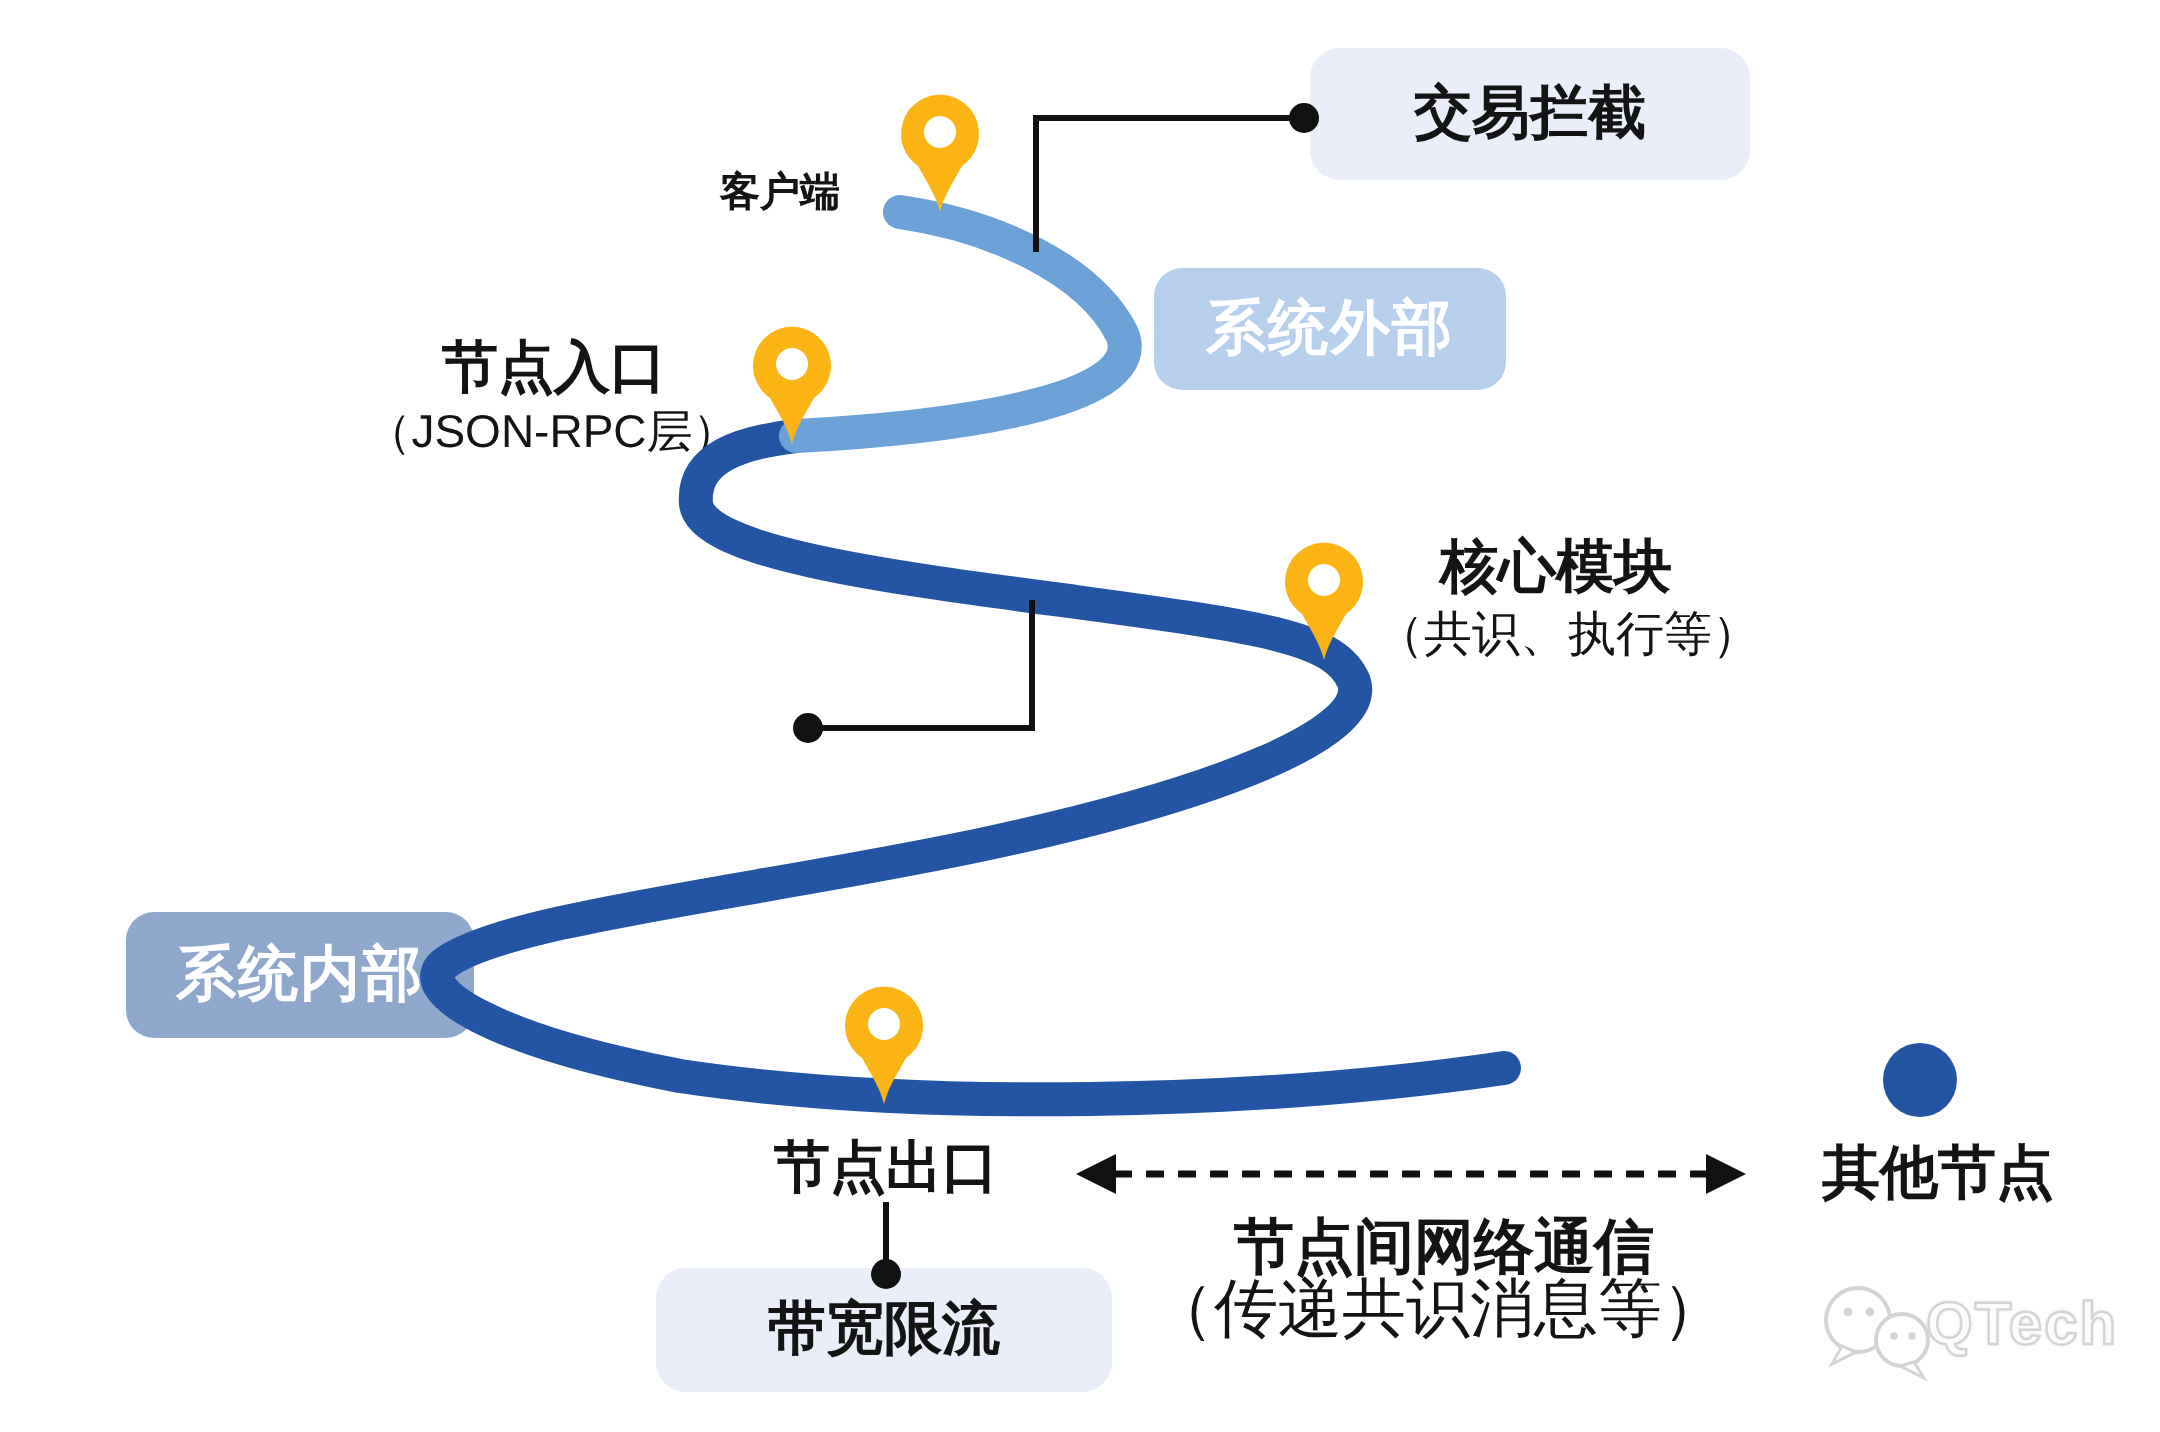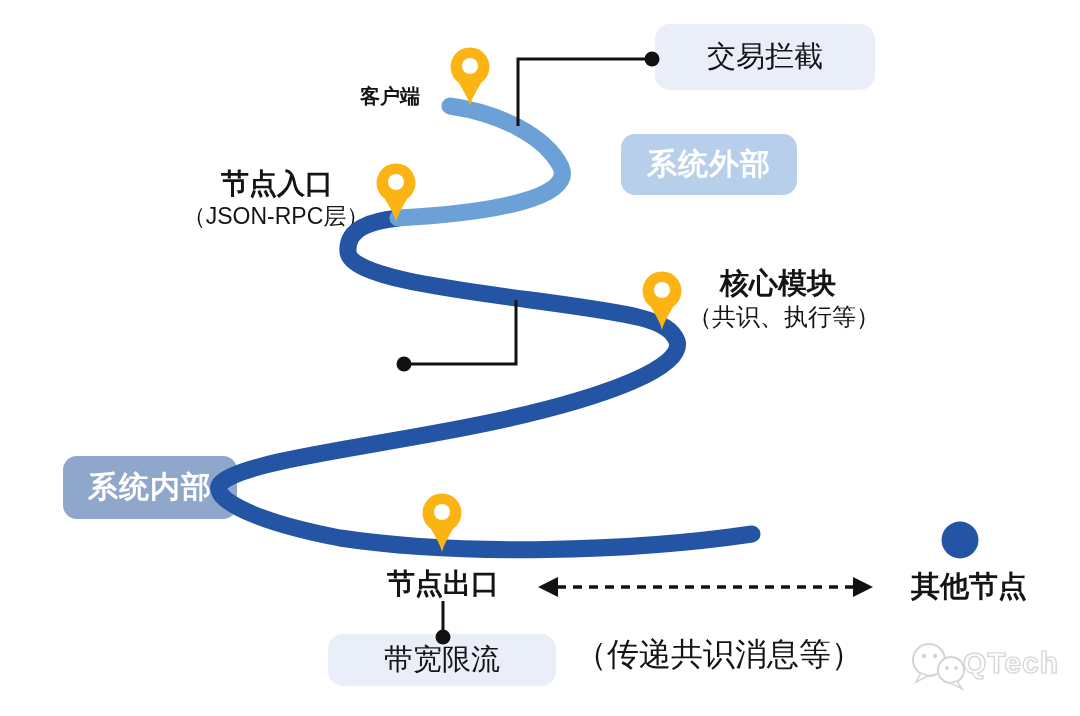--- a/index.html
+++ b/index.html
@@ -12,33 +12,33 @@
     color:#1a1a1a;
   }
   .ctr{transform:translate(-50%,-50%);white-space:nowrap;}
 
   
   .callout{
     position:absolute;
     background:#e9eef9;
     border-radius:15px;
     display:flex;align-items:center;justify-content:center;
-    font-size:29px;font-weight:400;color:#141414;
+    font-size:29px;font-weight:700;color:#141414;
     z-index:1;
   }
   
   .badge{
     position:absolute;
     border-radius:14px;
     display:flex;align-items:center;justify-content:center;
     font-size:30px;font-weight:700;color:#ffffff;
     letter-spacing:1px;
     z-index:1;
   }
-  .badge.external{background:#b7cfeb;margin-left:44px;}
+  .badge.external{background:#b7cfeb;}
   .badge.internal{background:#90a7cc;}
 
   
   .lbl{position:absolute;z-index:2;font-weight:600;color:#141414;}
   .lbl.sub{font-weight:500;}
 
   
   svg.overlay{position:absolute;left:0;top:0;z-index:4;pointer-events:none;}
 
   
@@ -54,21 +54,21 @@
 </head>
 <body>
 
 <div class="stage">
 
   <div class="callout" style="left:655px;top:24px;width:220px;height:66px;">
     <span>交易拦截</span>
   </div>
 
 
-  <div class="callout" style="left:328px;top:634px;width:228px;height:52px;">
+  <div class="callout" style="left:328px;top:634px;width:228px;height:62px;">
     <span>带宽限流</span>
   </div>
 
   <div class="badge external" style="left:577px;top:134px;width:176px;height:61px;">
     <span>系统外部</span>
   </div>
 
   <div class="badge internal" style="left:63px;top:456px;width:174px;height:63px;">
     <span>系统内部</span>
   </div>
@@ -76,20 +76,21 @@
   <div class="lbl ctr" style="left:390px;top:96px;font-size:20px;">客户端</div>
 
   <div class="lbl ctr" style="left:277px;top:184px;font-size:28px;">节点入口</div>
   <div class="lbl sub ctr" style="left:276px;top:216px;font-size:23px;">（JSON-RPC层）</div>
 
   <div class="lbl sub ctr" style="left:784px;top:317px;font-size:24px;">（共识、执行等）</div>
   <div class="lbl ctr" style="left:778px;top:284px;font-size:29px;">核心模块</div>
 
   <div class="lbl ctr" style="left:443px;top:584px;font-size:28px;">节点出口</div>
 
+  <div class="lbl ctr" style="left:722px;top:624px;font-size:30px;font-weight:700;">节点间网络通信</div>
   <div class="lbl sub ctr" style="left:719px;top:655px;font-size:32px;">（传递共识消息等）</div>
 
   <div class="lbl ctr" style="left:969px;top:587px;font-size:29px;">其他节点</div>
 
   <div class="watermark-text" style="left:963px;top:646px;">QTech</div>
 
   <svg class="overlay" width="1080" height="716" viewBox="0 0 1080 716">
 
     <path d="M 398 218
              C 372 221, 346 228, 348 252

